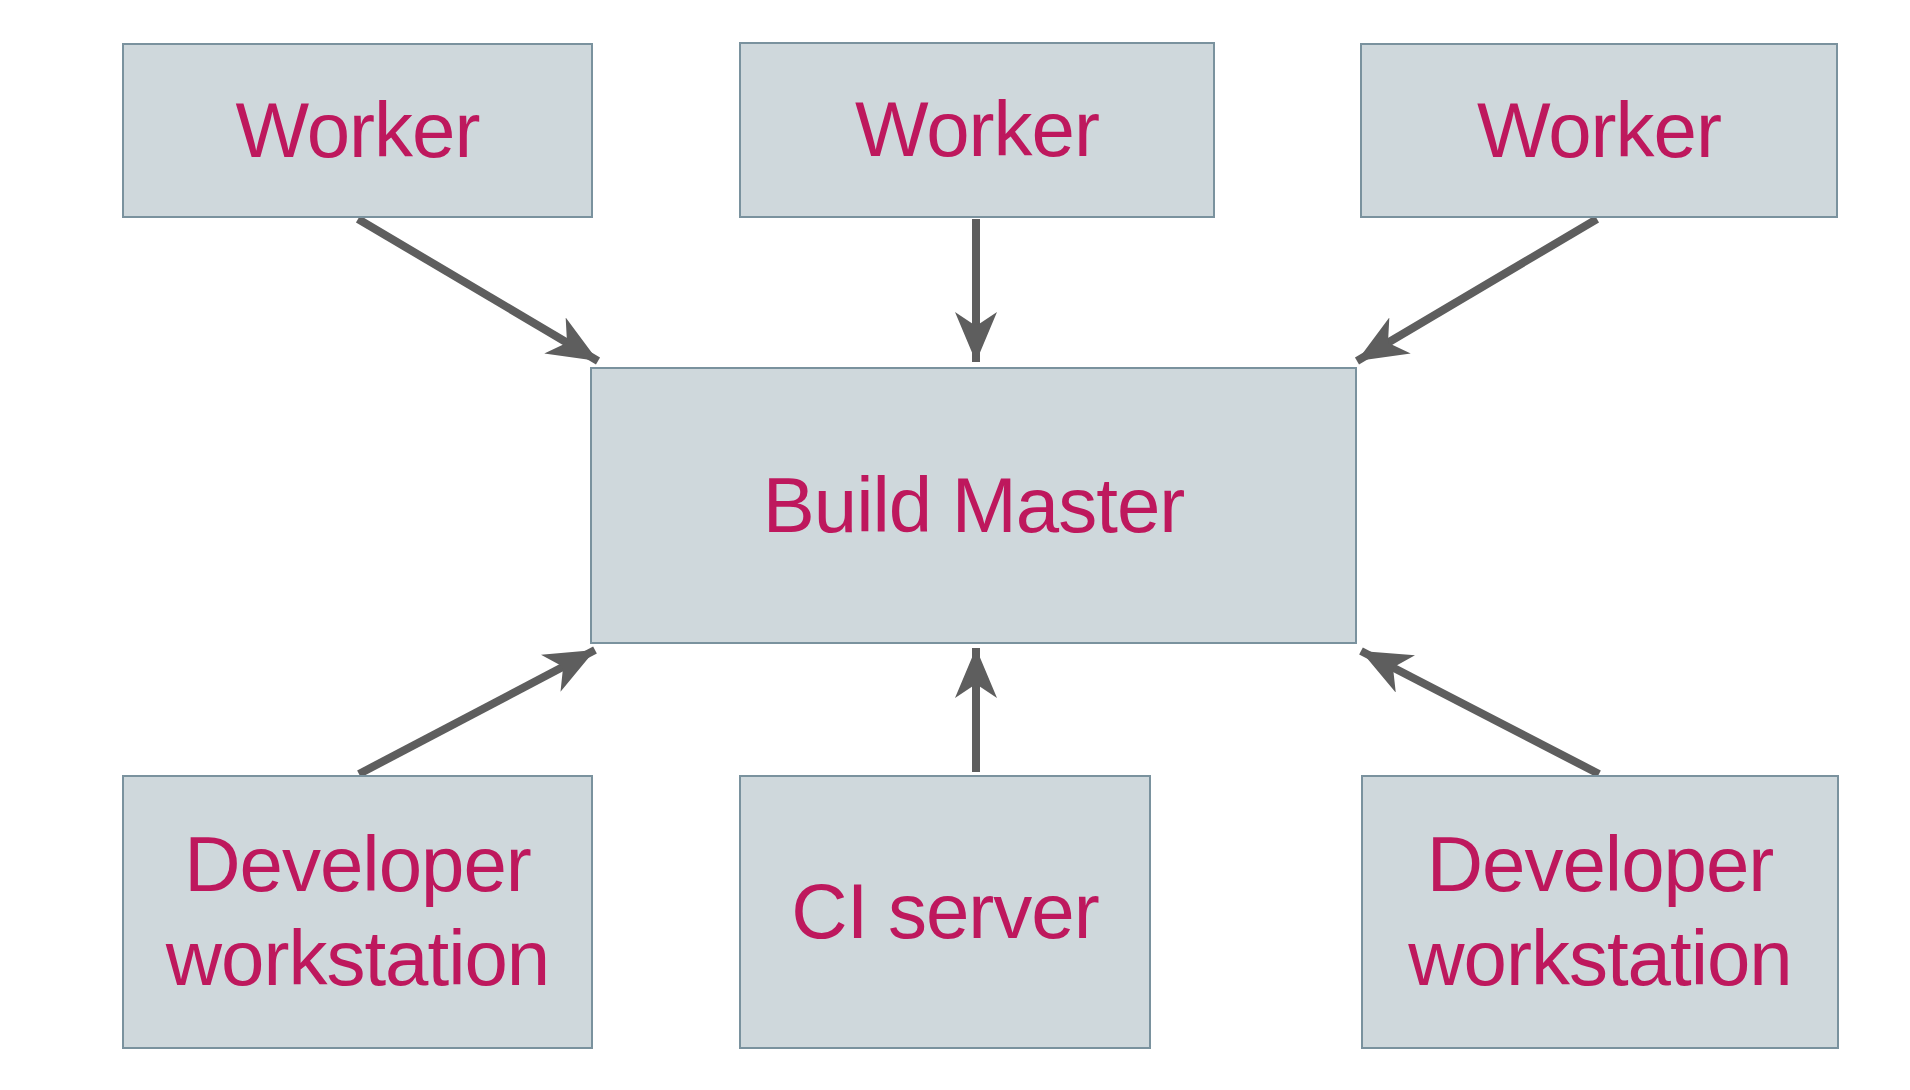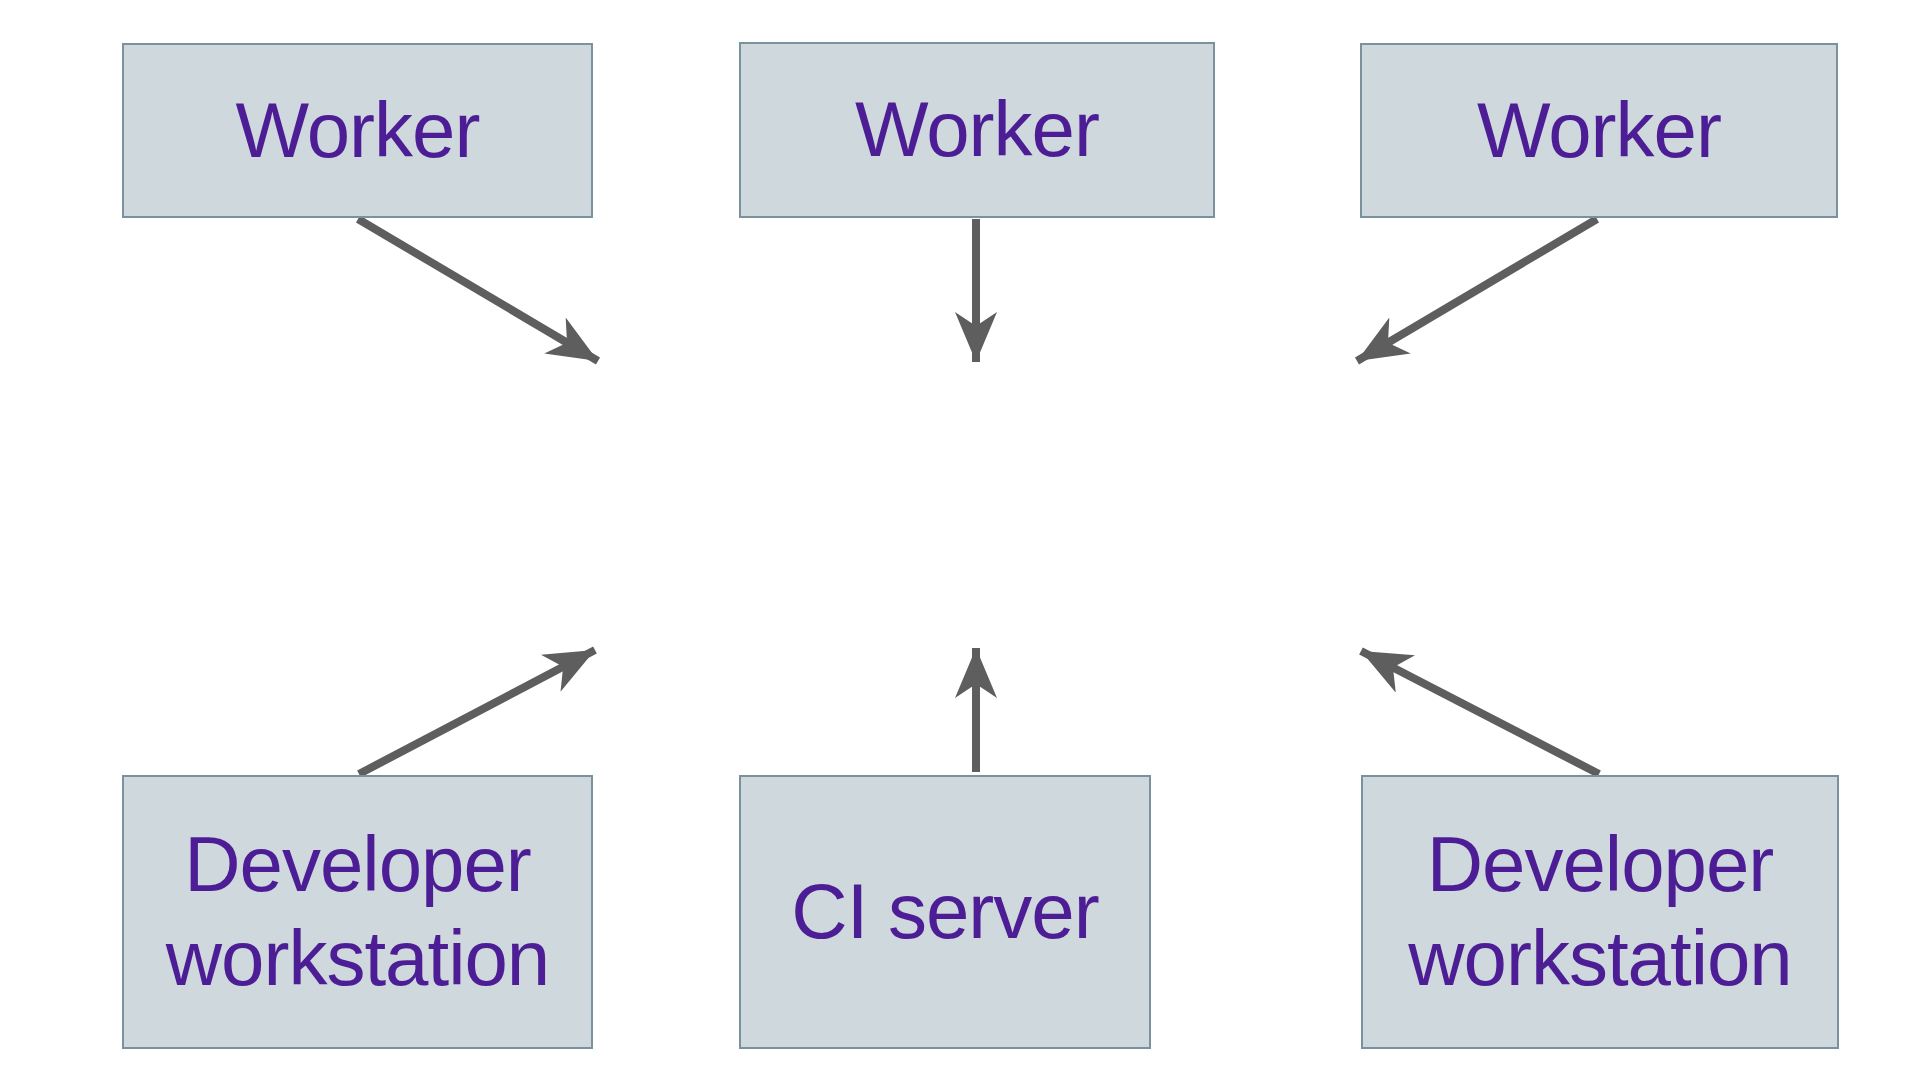--- a/index.html
+++ b/index.html
@@ -25,21 +25,21 @@
   }
   .node {
     position: absolute;
     box-sizing: border-box;
     background: #cfd8dc;
     border: 2px solid #7a929e;
     display: flex;
     align-items: center;
     justify-content: center;
     text-align: center;
-    color: #4c1d95;
+    color: #be185d;
     font-size: 78px;
     line-height: 1.2;
     letter-spacing: -1px;
   }
   .node .label {
     padding: 0 14px;
   }
   #n-worker-1 { left: 122px; top: 43px;  width: 471px; height: 175px; }
   #n-worker-2 { left: 739px; top: 42px;  width: 476px; height: 176px; }
   #n-worker-3 { left: 1360px; top: 43px; width: 478px; height: 175px; }
@@ -83,20 +83,23 @@
   </div>
 
   <div class="node" id="n-worker-2">
     <span class="label">Worker</span>
   </div>
 
   <div class="node" id="n-worker-3">
     <span class="label">Worker</span>
   </div>
 
+  <div class="node" id="n-build-master">
+    <span class="label">Build Master</span>
+  </div>
 
   <div class="node" id="n-dev-left">
     <span class="label">Developer workstation</span>
   </div>
 
   <div class="node" id="n-ci-server">
     <span class="label">CI server</span>
   </div>
 
   <div class="node" id="n-dev-right">

